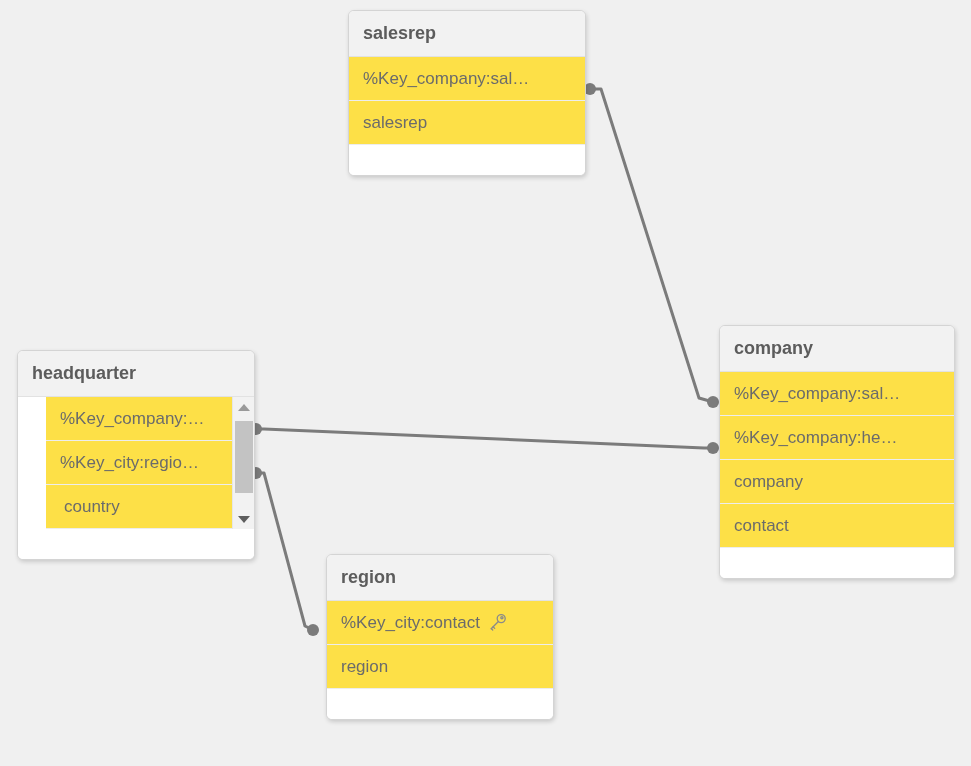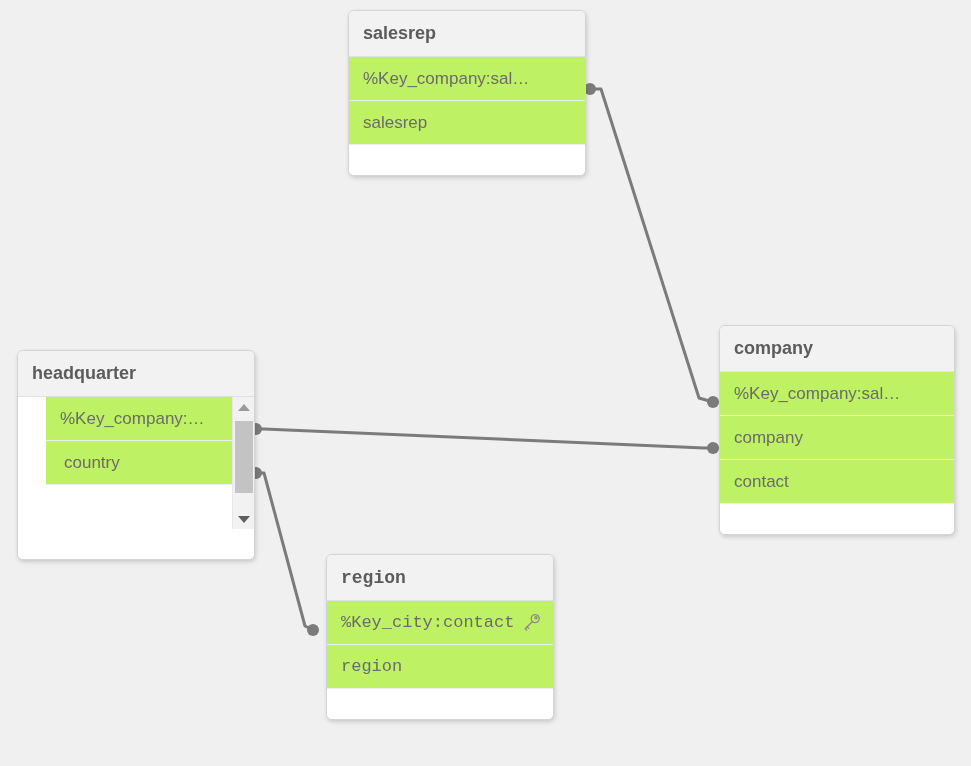--- a/index.html
+++ b/index.html
@@ -71,21 +71,21 @@
   .table-rows {
     position: relative;
   }
   .field-row {
     height: 44px;
     display: flex;
     align-items: center;
     padding: 0 10px 0 14px;
     box-sizing: border-box;
     border-bottom: 1px solid #ededed;
-    background: #bef264;
+    background: #fde047;
   }
   .field-name {
     font-size: 17px;
     color: #6b6b6b;
     white-space: nowrap;
     overflow: hidden;
     text-overflow: clip;
   }
   .key-icon {
     margin-left: 8px;
@@ -137,21 +137,21 @@
     position: absolute;
     left: 2px;
     width: 18px;
     background: #c3c3c3;
   }
 
   
   #box-salesrep    { left: 348px; top: 10px;  width: 238px; }
   #box-headquarter { left: 17px;  top: 350px; width: 238px; }
   #box-company     { left: 719px; top: 325px; width: 236px; }
-  #box-region      { left: 326px; top: 554px; width: 228px; font-family: Liberation Mono, monospace; }
+  #box-region      { left: 326px; top: 554px; width: 228px; }
 </style>
 </head>
 <body>
 
 <div id="canvas">
 
   <svg id="links" viewBox="0 0 971 766" width="971" height="766">
 
     <g>
       <path class="link-line" d="M 589 89 L 601 89 L 699 398 L 713 402"></path>
@@ -187,20 +187,23 @@
     <div class="empty-row"></div>
   </div>
 
   <div class="table-box" id="box-headquarter">
     <div class="table-header">
       <span class="table-header-title">headquarter</span>
     </div>
     <div class="table-rows" style="height:132px;margin-left:28px;">
       <div class="field-row" style="padding-right:28px;">
         <span class="field-name">%Key_company:…</span>
+      </div>
+      <div class="field-row" style="padding-right:28px;">
+        <span class="field-name">%Key_city:regio…</span>
       </div>
       <div class="field-row" style="padding-right:28px;padding-left:18px;">
         <span class="field-name">country</span>
       </div>
 
       <div class="vscroll" style="height:132px;">
         <div class="scroll-arrow up">
           <span class="tri"></span>
         </div>
         <div class="scroll-track">
@@ -214,20 +217,23 @@
     <div class="empty-row"></div>
   </div>
 
   <div class="table-box" id="box-company">
     <div class="table-header">
       <span class="table-header-title">company</span>
     </div>
     <div class="table-rows">
       <div class="field-row">
         <span class="field-name">%Key_company:sal…</span>
+      </div>
+      <div class="field-row">
+        <span class="field-name">%Key_company:he…</span>
       </div>
       <div class="field-row">
         <span class="field-name">company</span>
       </div>
       <div class="field-row">
         <span class="field-name">contact</span>
       </div>
     </div>
     <div class="empty-row"></div>
   </div>

